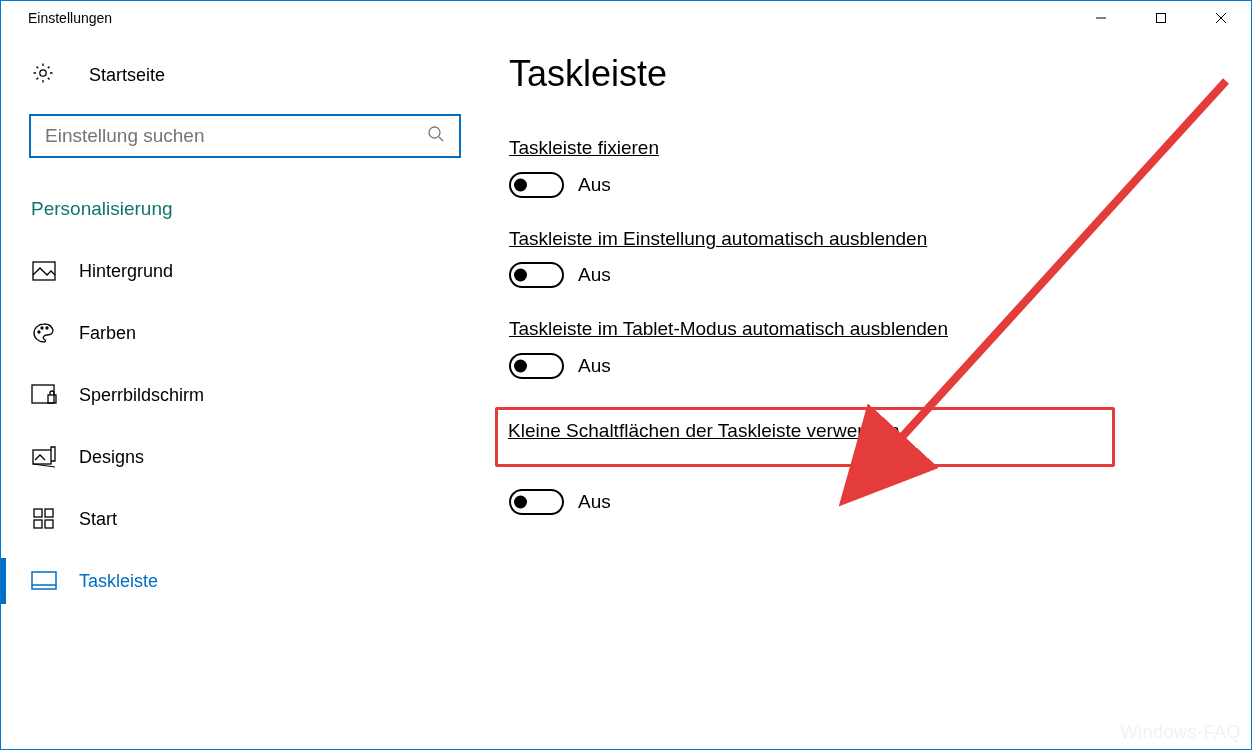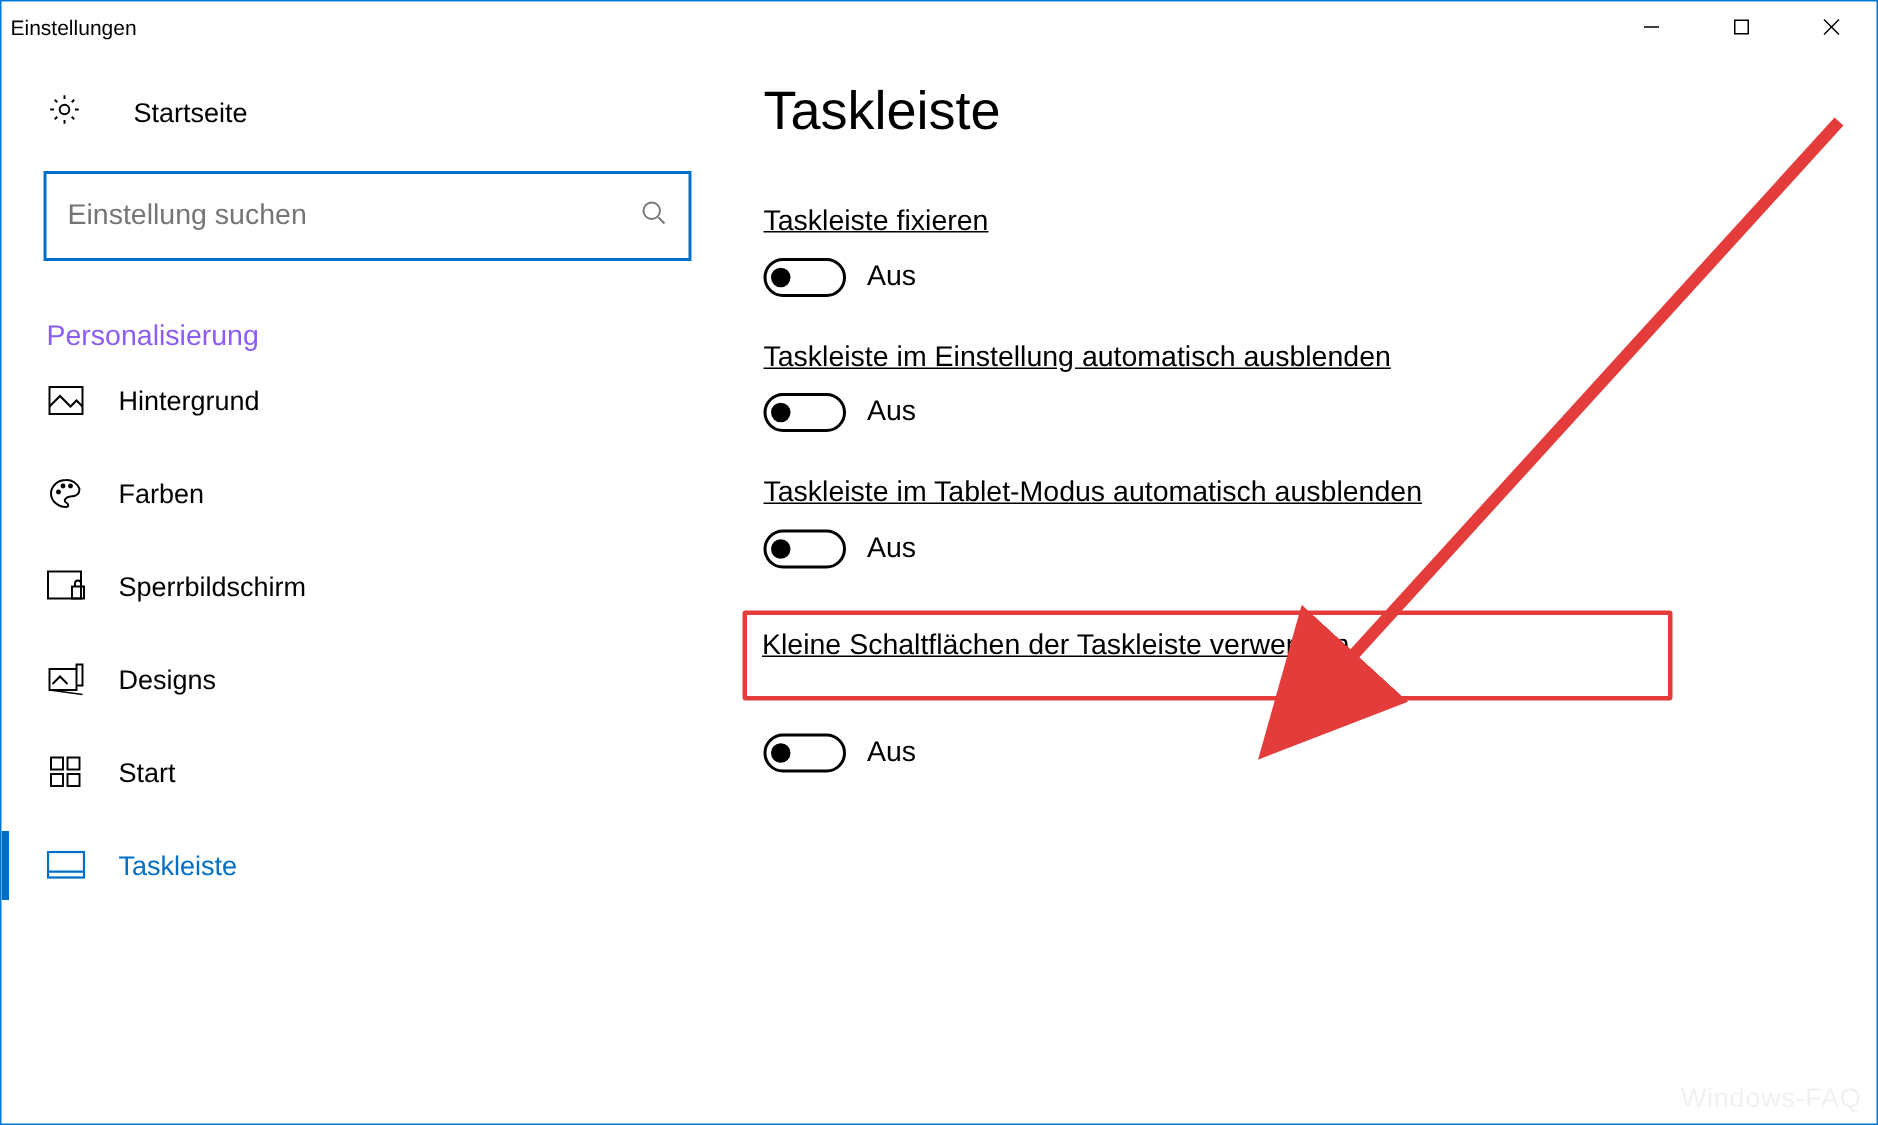--- a/index.html
+++ b/index.html
@@ -10,21 +10,21 @@
     width: 1252px;
     height: 750px;
     overflow: hidden;
     position: relative;
     border: 1px solid #0078d7;
   }
   .titlebar {
     height: 34px;
     display: flex;
     align-items: center;
-    padding-left: 6px;
+    padding-left: 27px;
     font-size: 14px;
   }
   .titlebar-controls {
     margin-left: auto;
     display: flex;
     height: 100%;
   }
   .tbtn {
     width: 60px;
     height: 100%;
@@ -44,39 +44,40 @@
   }
   .homerow {
     display: flex;
     align-items: center;
     gap: 34px;
     font-size: 18px;
     padding: 8px 0 24px 2px;
   }
   .searchbox {
     width: 432px;
-    height: 60px;
+    height: 44px;
     border: 2px solid #006fc5;
     display: flex;
     align-items: center;
     padding: 0 14px;
     margin-bottom: 40px;
   }
   .searchbox input {
     flex: 1;
     border: none;
     outline: none;
     font-size: 19px;
     color: #777;
     font-family: inherit;
     background: transparent;
   }
   .section-label {
     font-size: 19px;
-    color: #8b5cf6;
+    color: #0f766e;
+    margin-bottom: 20px;
     padding-left: 2px;
   }
   .navlist { list-style: none; }
   .navitem {
     display: flex;
     align-items: center;
     gap: 22px;
     padding: 18px 0 18px 2px;
     font-size: 18px;
     position: relative;

